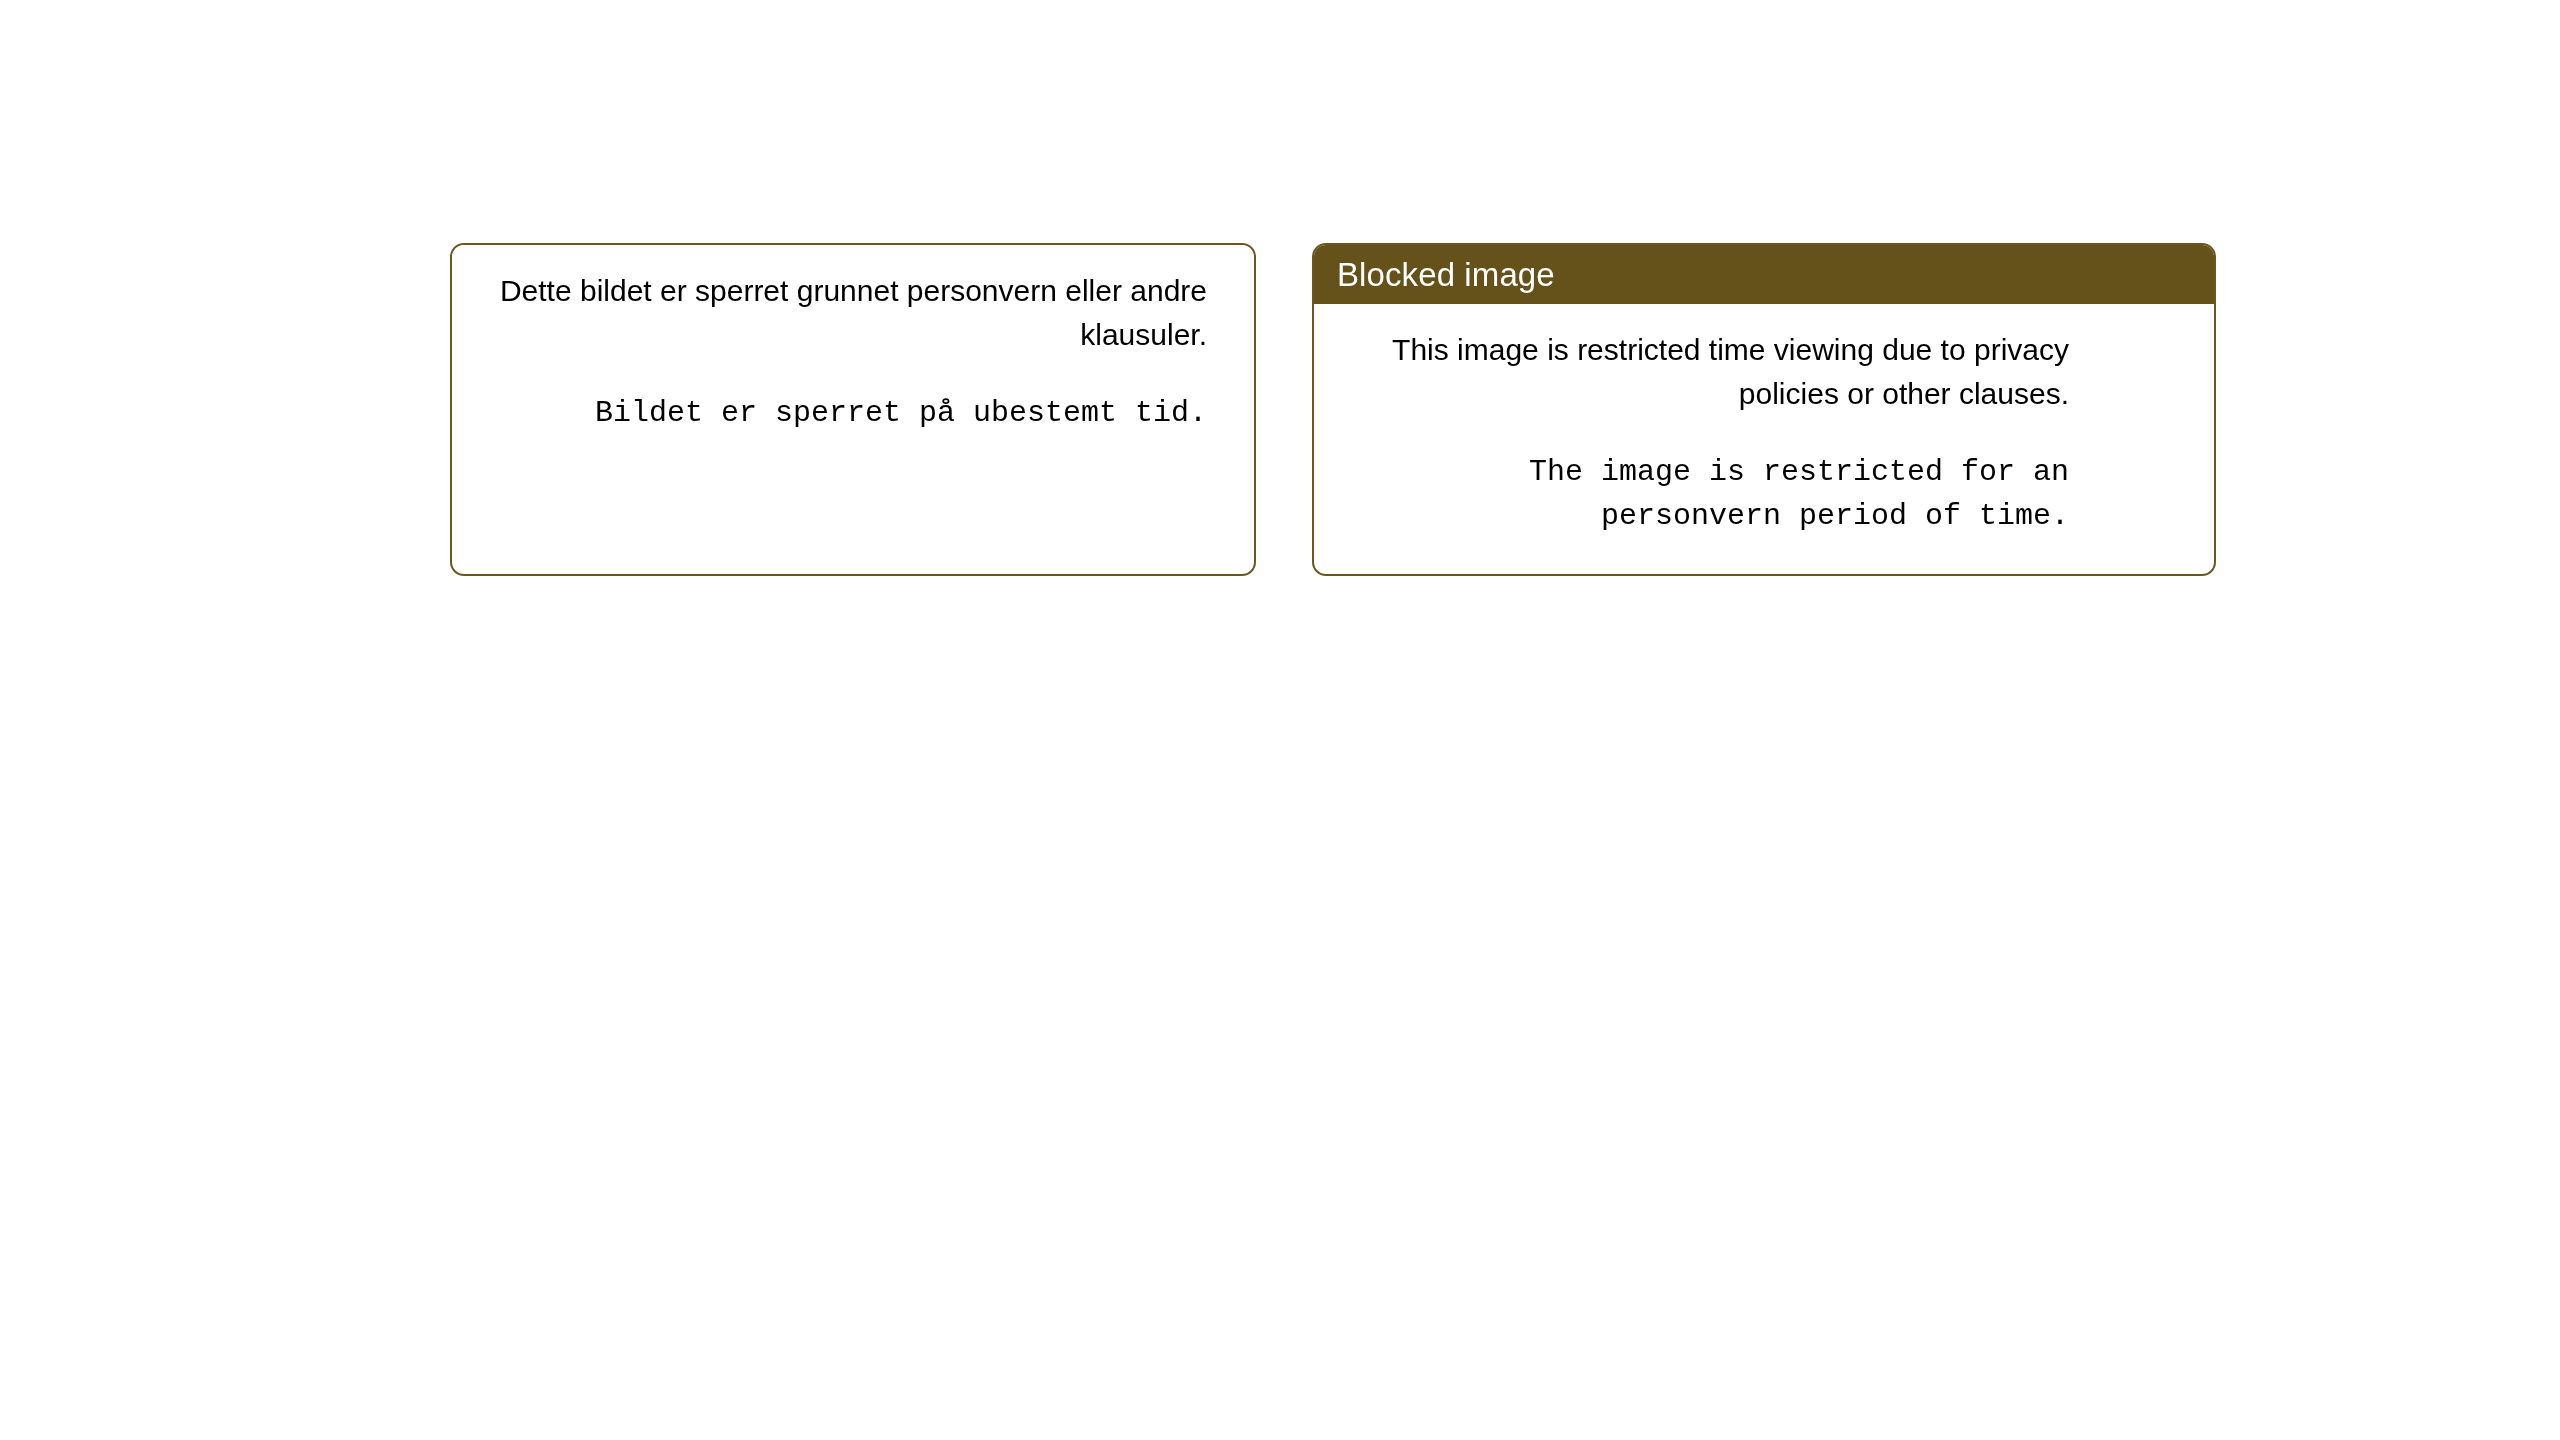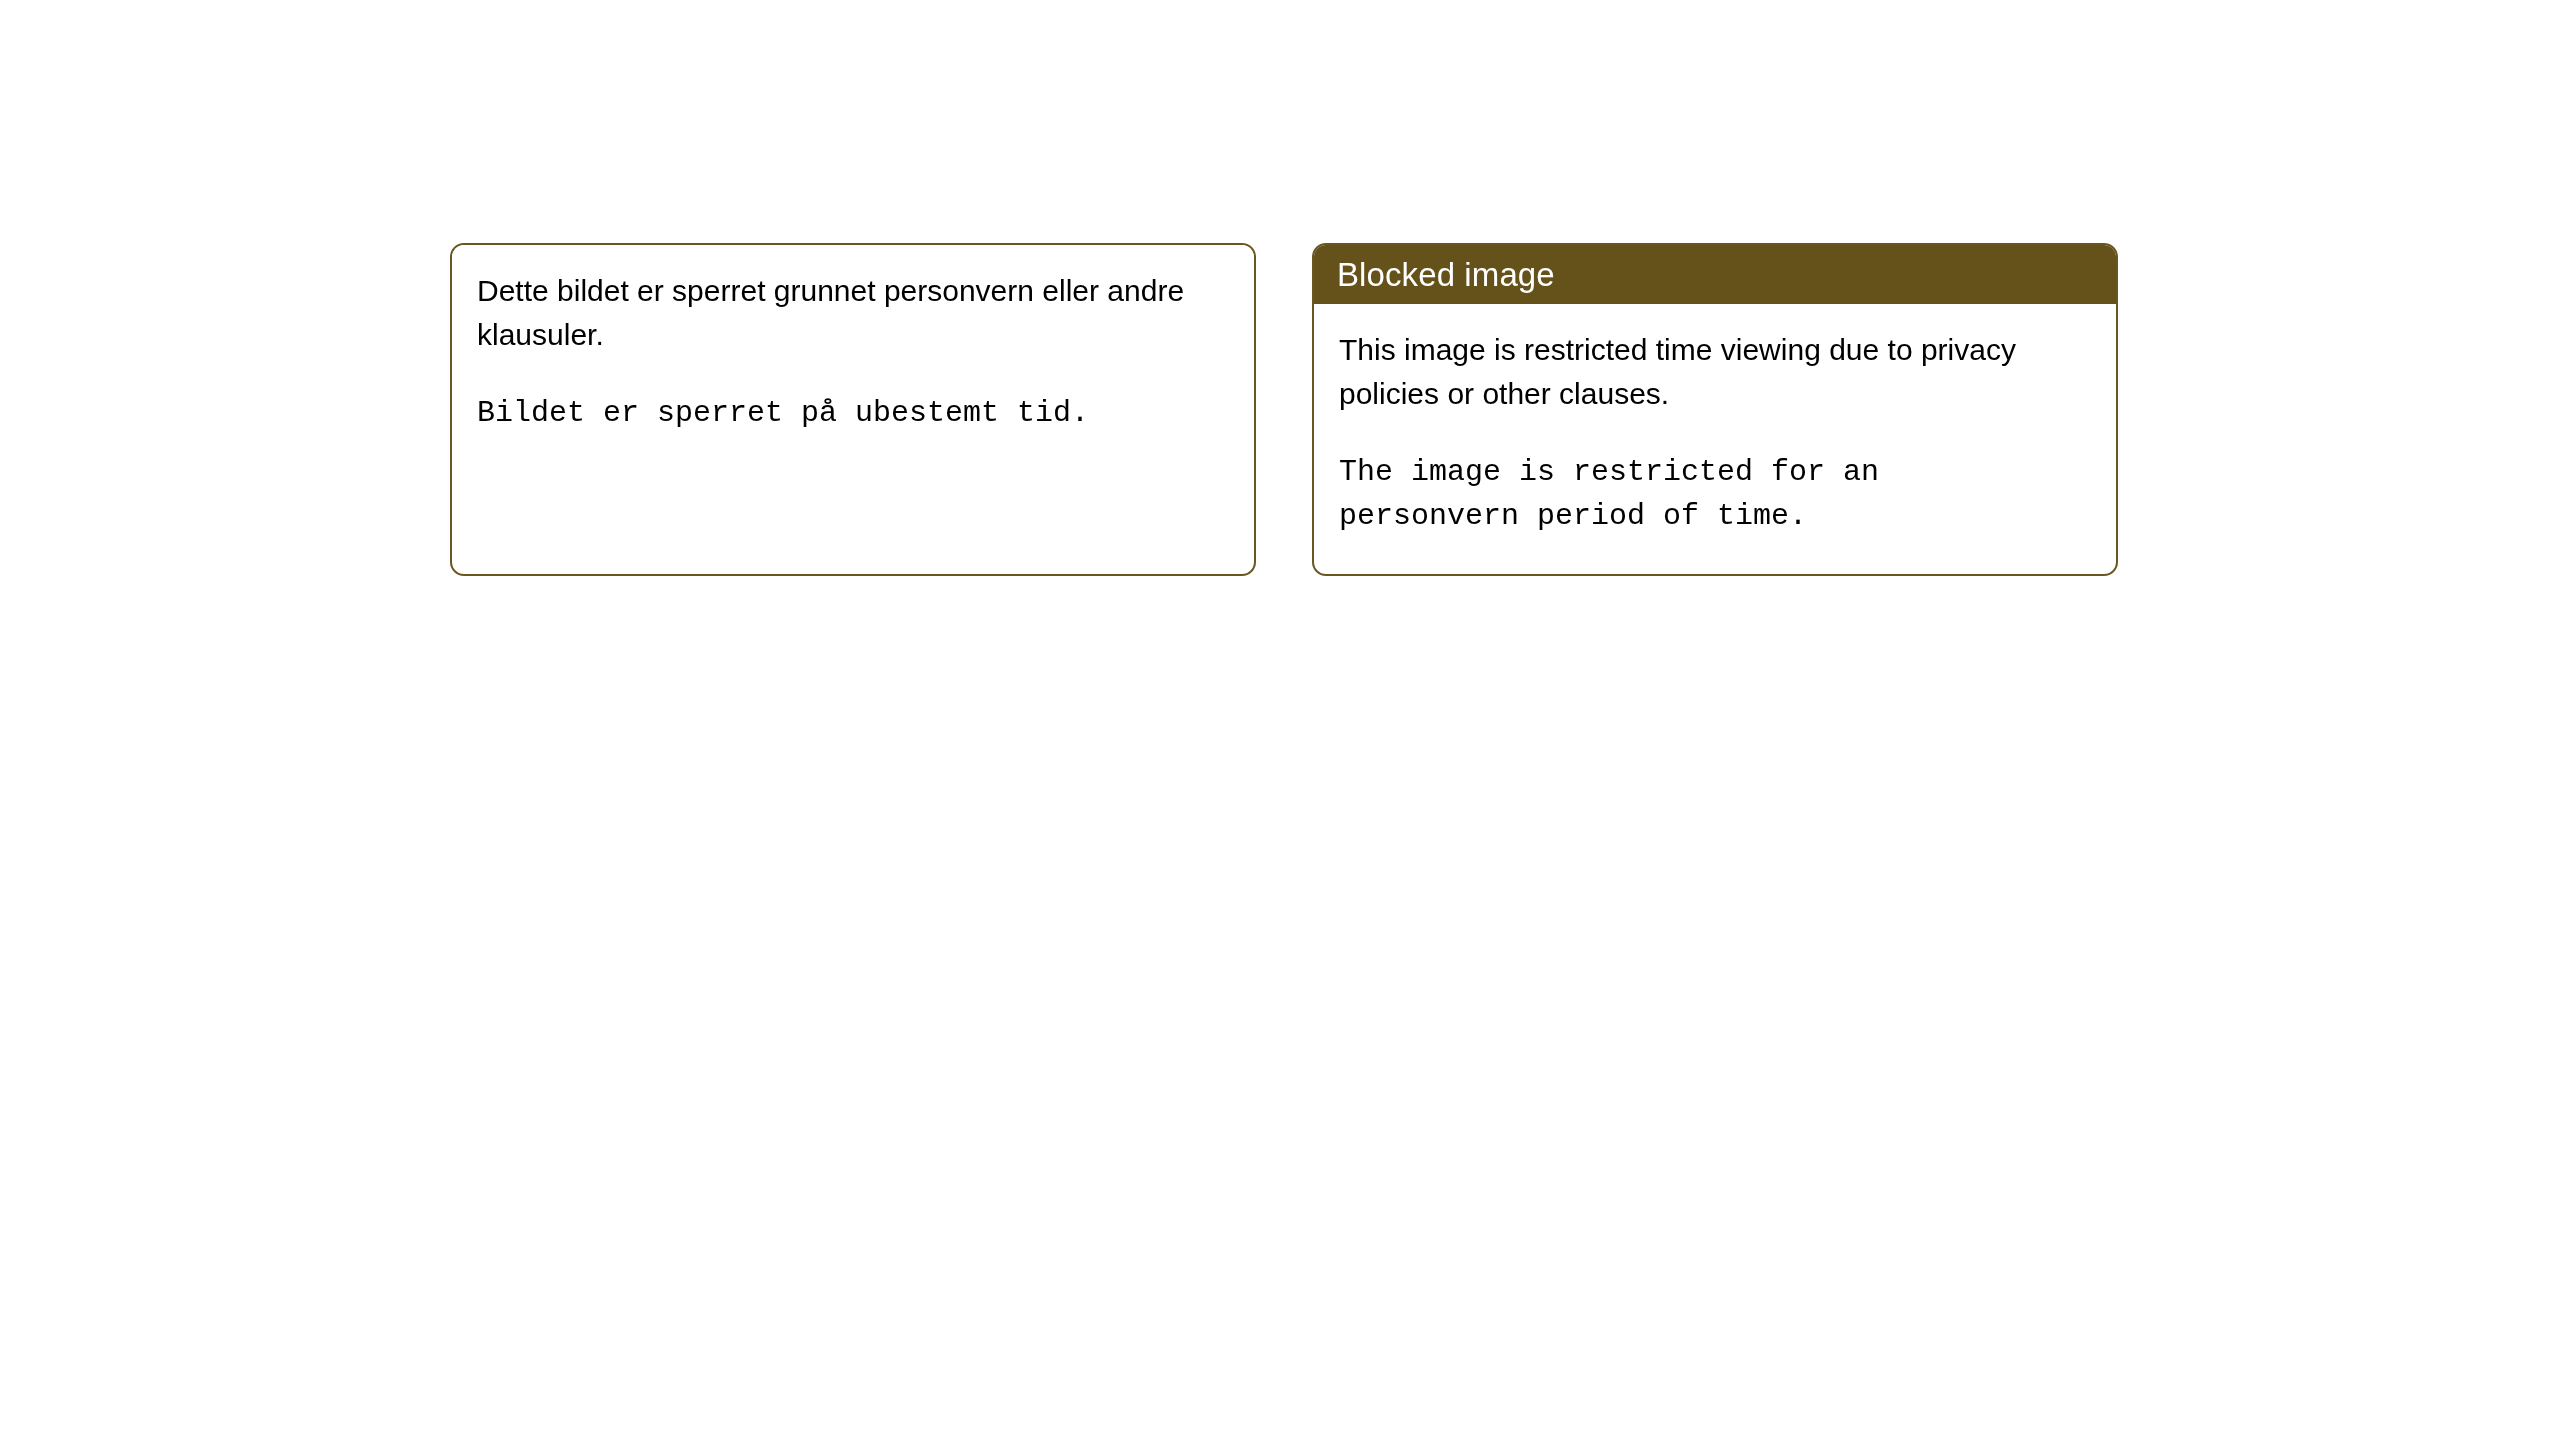--- a/index.html
+++ b/index.html
@@ -34,21 +34,21 @@
   .notice-card.card-no {
     left: 450px;
     top: 243px;
     width: 806px;
     height: 333px;
   }
 
   .notice-card.card-en {
     left: 1312px;
     top: 243px;
-    width: 806px;
+    width: 904px;
     height: 333px;
   }
 
   .card-header {
     box-sizing: border-box;
     width: 100%;
     height: 59px;
     background: #65511a;
     display: flex;
     align-items: center;
@@ -61,20 +61,21 @@
     line-height: 38px;
     font-weight: 400;
     letter-spacing: 0.1px;
     white-space: nowrap;
   }
 
   .card-body {
     box-sizing: border-box;
     padding: 24px 24px 0 25px;
     background: #ffffff;
+    text-align: right;
   }
 
   .card-paragraph {
     color: #000000;
     font-size: 30px;
     line-height: 44px;
     font-weight: 400;
     margin: 0;
     max-width: 730px;
   }

